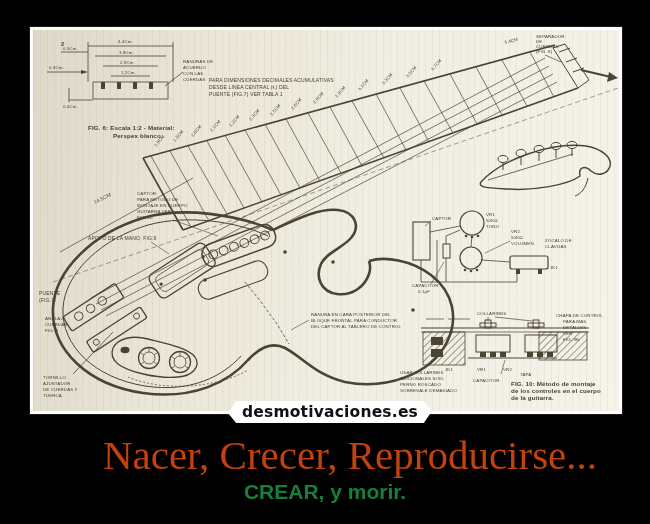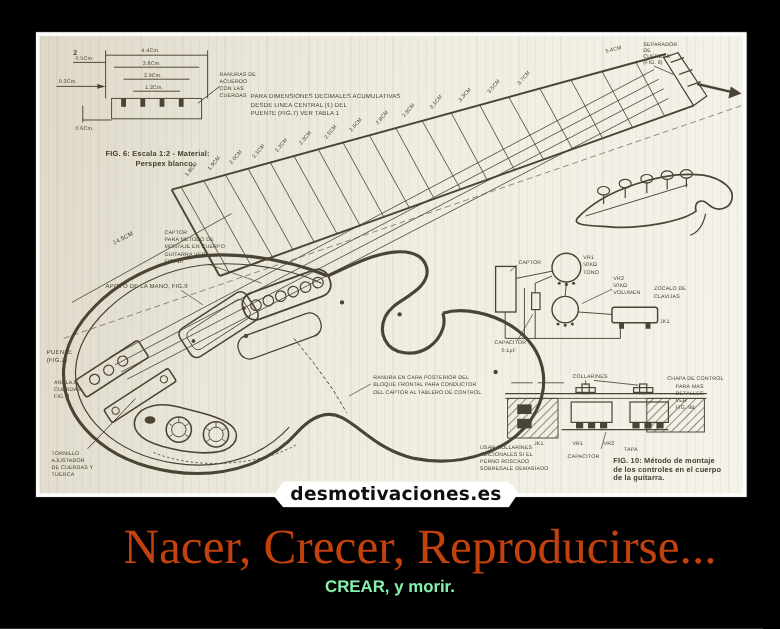--- a/index.html
+++ b/index.html
@@ -18,22 +18,22 @@
   .ink{stroke:#4a4434;fill:none;}
   .inkF{fill:#4a4434;}
   .watermark{position:absolute;left:228px;top:401px;width:204px;height:22px;
       background:#ffffff;display:flex;align-items:center;justify-content:center;gap:6px;
       clip-path:polygon(0 55%,4% 0,96% 0,100% 45%,96% 100%,4% 100%);flex-direction:column;}
   .wm-line{width:22px;height:6px;border-top:2px solid #151515;border-bottom:2px solid #151515;}
   .wm-text{color:#101010;font-weight:bold;font-size:15.5px;letter-spacing:.2px;
       font-family:"DejaVu Sans",sans-serif;}
   .title{position:absolute;left:0;top:431px;width:650px;text-align:center;color:#c2410c;
       font-family:"Liberation Serif",serif;font-size:41px;font-weight:400;padding-left:25px;}
-  .subtitle{position:absolute;left:0;top:480px;width:650px;text-align:center;color:#86efac;
-      font-size:14px;font-weight:bold;}
+  .subtitle{position:absolute;left:0;top:480px;width:650px;text-align:center;color:#15803d;
+      font-size:21px;font-weight:bold;}
 </style>
 </head>
 <body>
 
 <div class="photo">
  <div class="paper"></div>
  <svg class="diag" viewBox="0 0 586 381">
   <defs>
     <pattern id="hatch" width="5" height="5" patternUnits="userSpaceOnUse" patternTransform="rotate(45)">
       <line x1="0" y1="0" x2="0" y2="5" stroke="#4a4434" stroke-width="1"></line>

